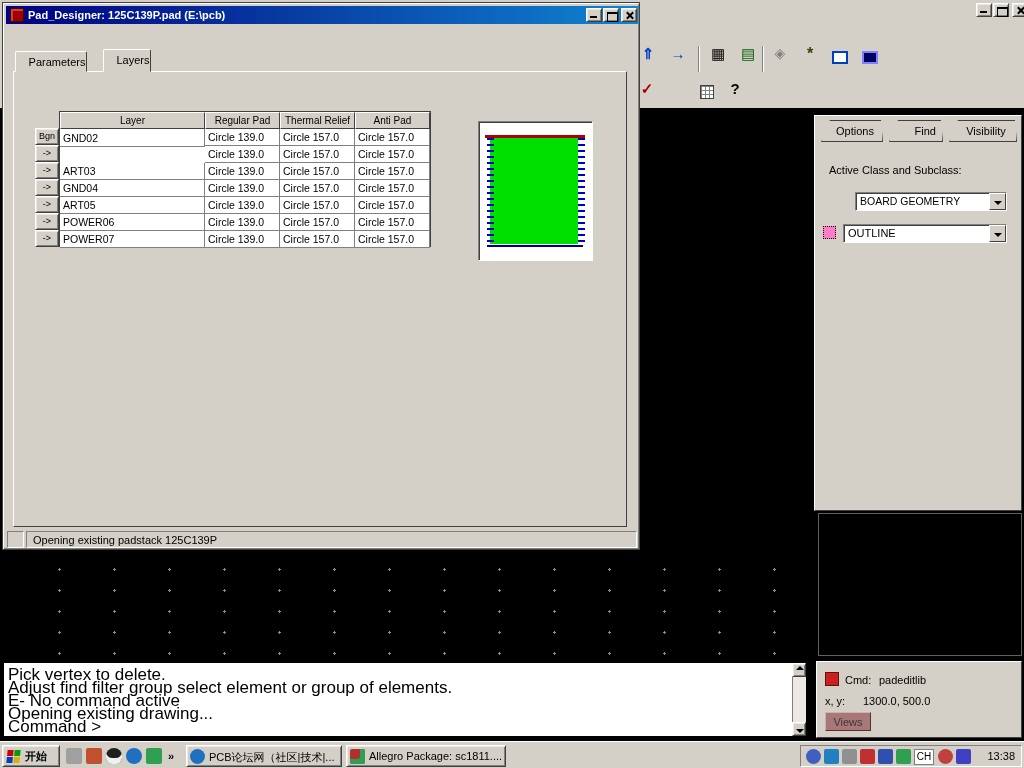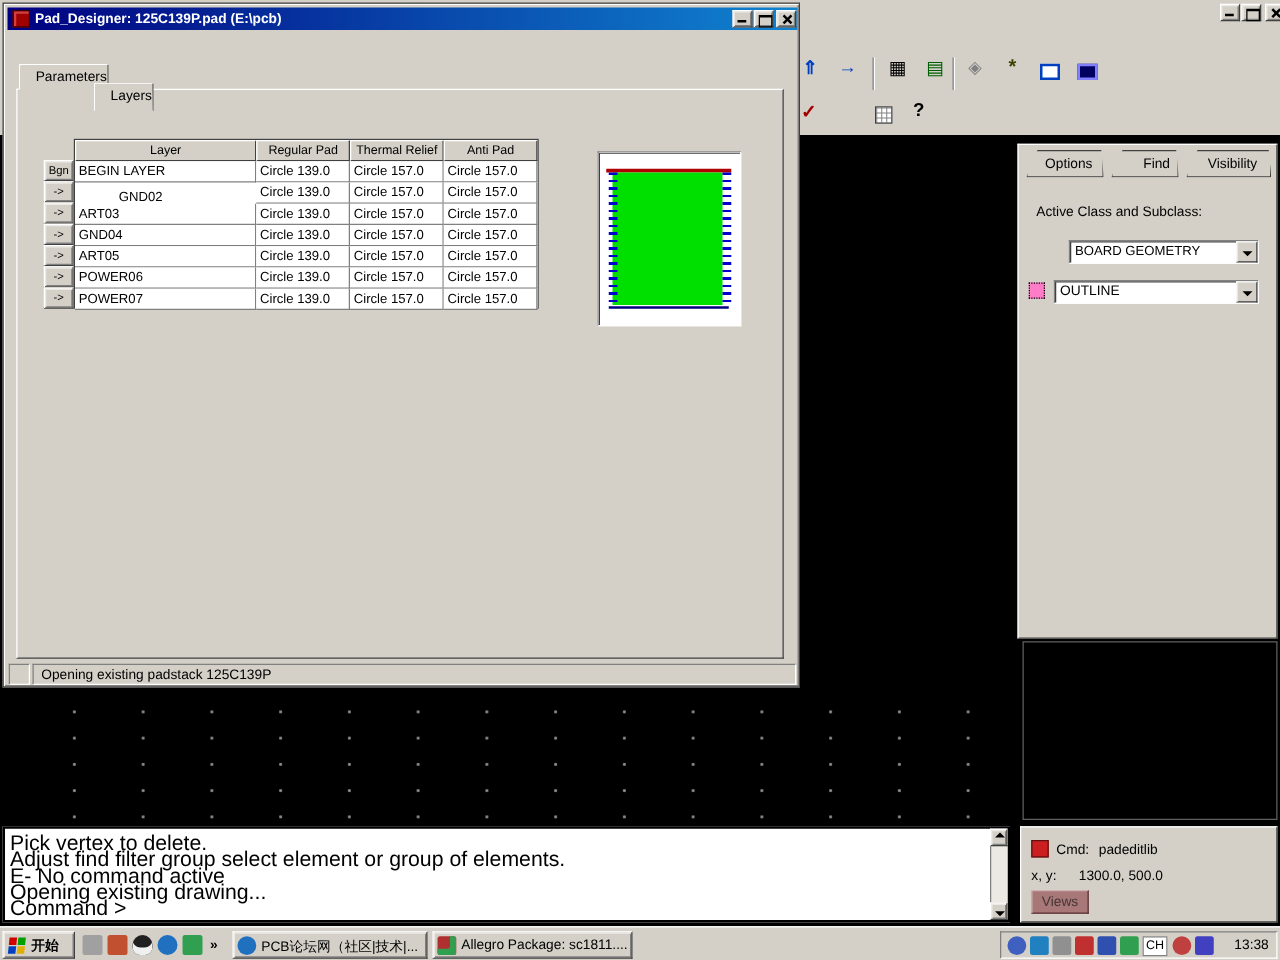--- a/index.html
+++ b/index.html
@@ -176,21 +176,21 @@
     <div class="titlebar">
       <span class="app-icon"></span>
       <span class="ttl">Pad_Designer: 125C139P.pad (E:\pcb)</span>
       <div class="wb raised wb-min" style="left:580px;top:2px;"></div>
       <div class="wb raised wb-max" style="left:597px;top:2px;"></div>
       <div class="wb raised wb-close" style="left:615px;top:2px;"></div>
     </div>
 
 
     <div class="dtab" style="left:12px;top:48px;width:72px;"><span>Parameters</span></div>
-    <div class="dtab active" style="left:72px;top:46px;width:48px;margin-top:17px;"><span>Layers</span></div>
+    <div class="dtab active" style="left:100px;top:46px;width:48px;"><span>Layers</span></div>
     <div class="tabpage"></div>
 
     <div class="grp" style="left:26px;top:90px;width:432px;height:188px;">
       <span class="grp-label">Padstack layers</span>
     </div>
 
     <div class="rowbtn raised" style="top:125px;">Bgn</div>
     <div class="rowbtn raised" style="top:142px;">-&gt;</div>
     <div class="rowbtn raised" style="top:159px;">-&gt;</div>
     <div class="rowbtn raised" style="top:176px;">-&gt;</div>
@@ -204,21 +204,21 @@
       <div class="hcell c2">Thermal Relief</div>
       <div class="hcell c3">Anti Pad</div>
 
       <div>
         <div class="cell c0" style="top:17px;">BEGIN LAYER</div>
         <div class="cell c1" style="top:17px;">Circle 139.0</div>
         <div class="cell c2" style="top:17px;">Circle 157.0</div>
         <div class="cell c3" style="top:17px;">Circle 157.0</div>
       </div>
       <div>
-        <div class="cell c0" style="top:38px;margin-left:32px;">GND02</div>
+        <div class="cell c0" style="top:18px;">GND02</div>
         <div class="cell c1" style="top:34px;">Circle 139.0</div>
         <div class="cell c2" style="top:34px;">Circle 157.0</div>
         <div class="cell c3" style="top:34px;">Circle 157.0</div>
       </div>
       <div>
         <div class="cell c0" style="top:51px;">ART03</div>
         <div class="cell c1" style="top:51px;">Circle 139.0</div>
         <div class="cell c2" style="top:51px;">Circle 157.0</div>
         <div class="cell c3" style="top:51px;">Circle 157.0</div>
       </div>

